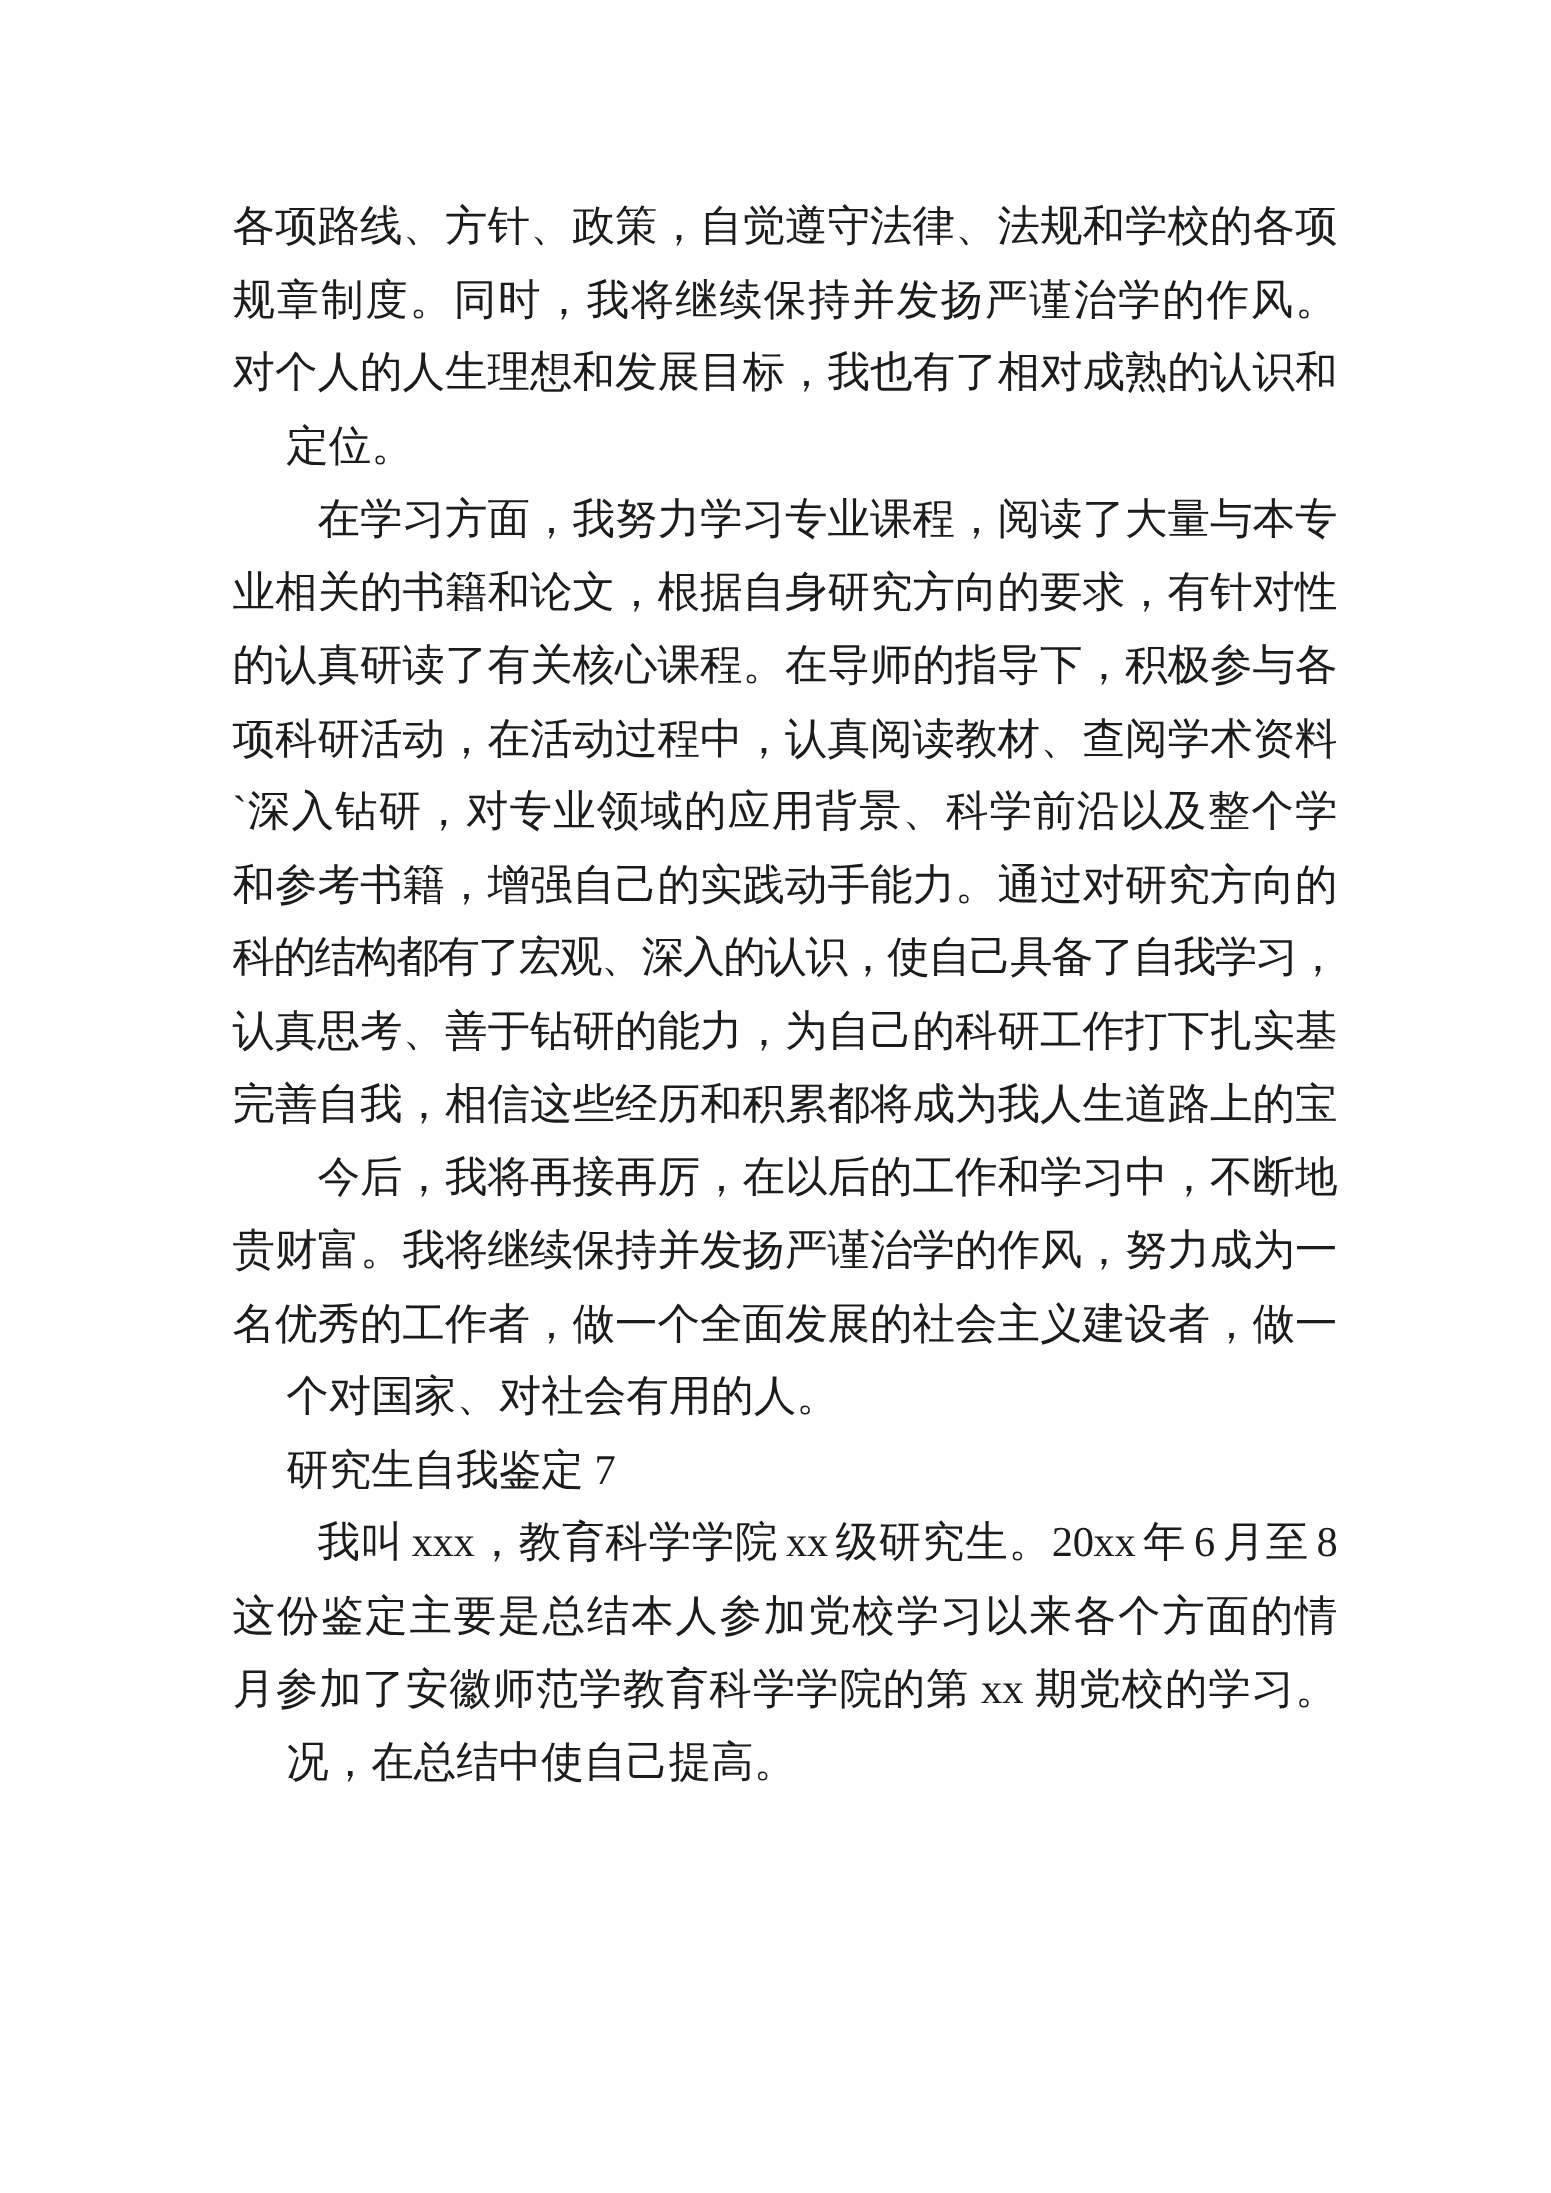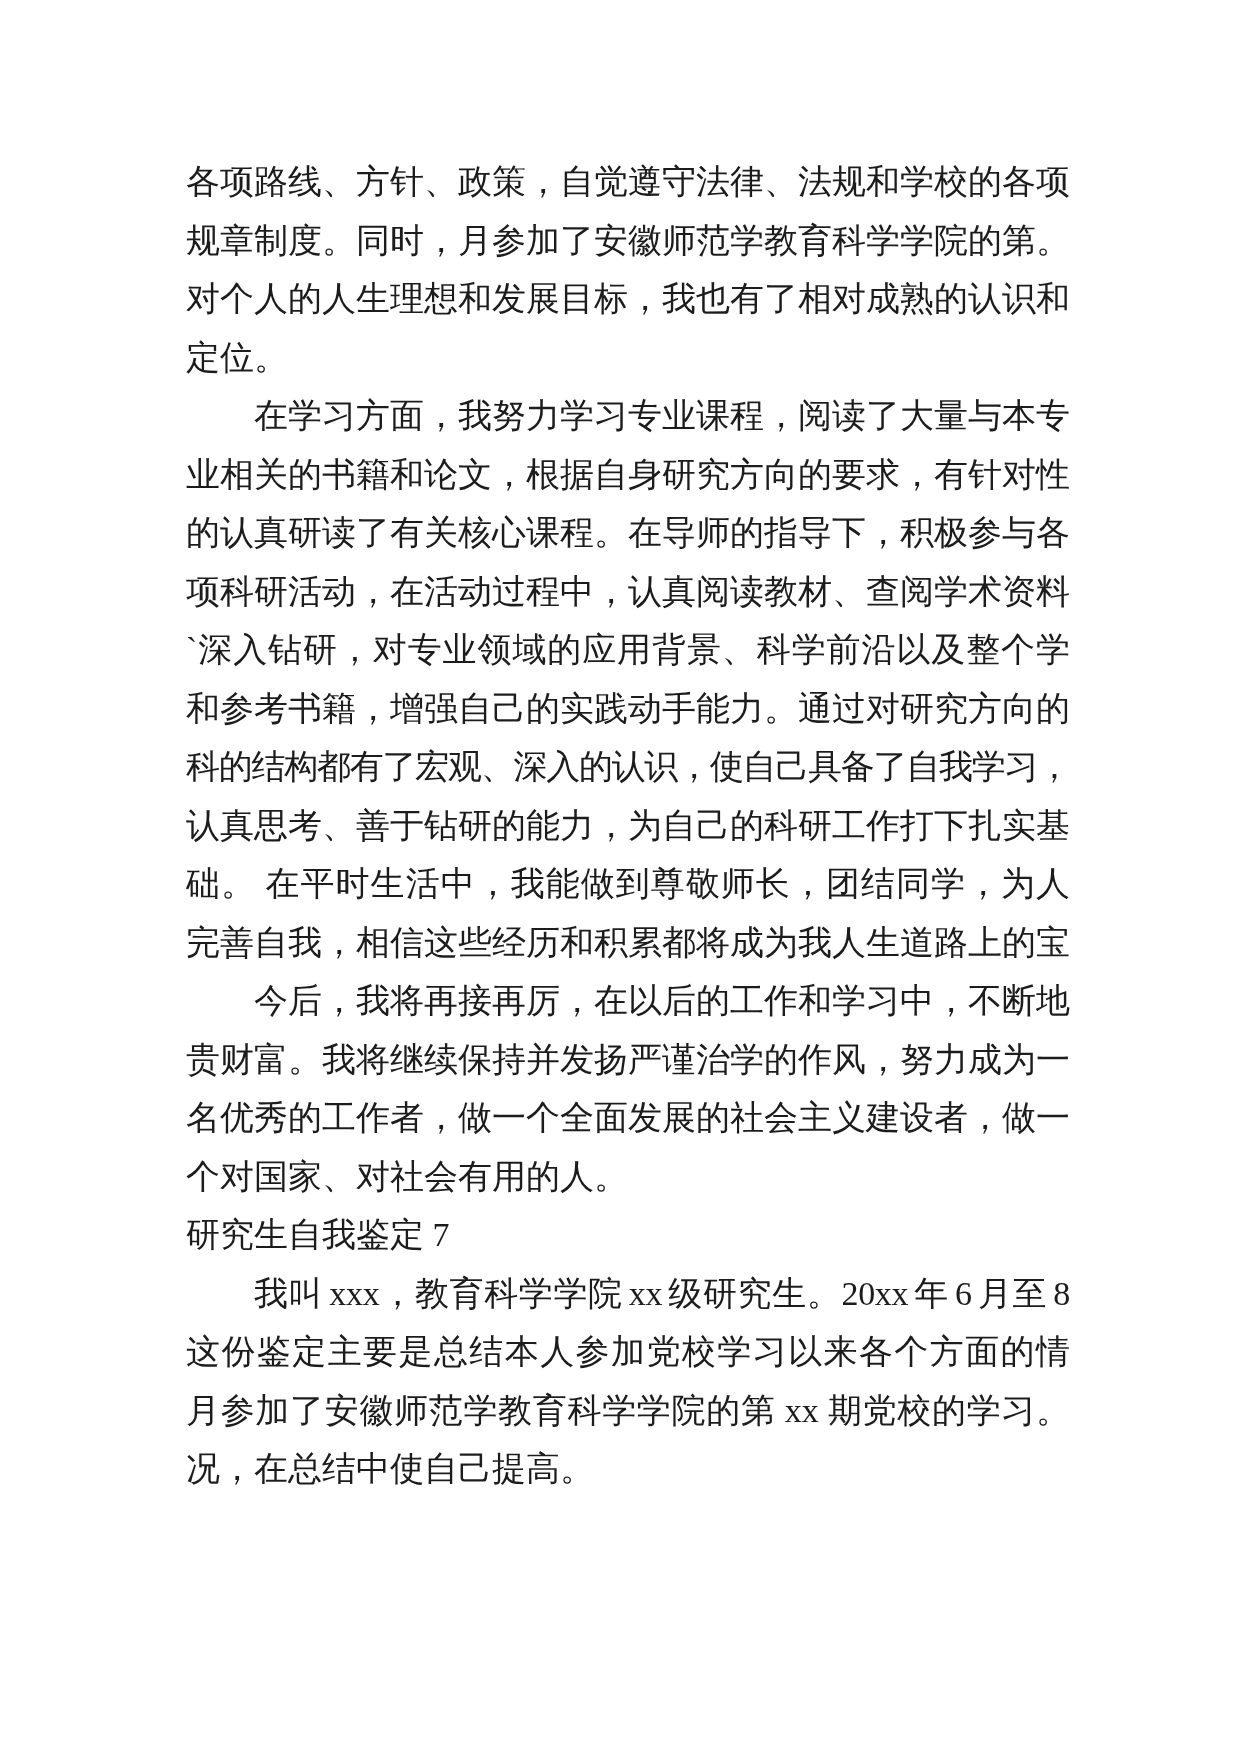--- a/index.html
+++ b/index.html
@@ -31,20 +31,21 @@
   }
   
   .j {
     text-align: justify;
     text-align-last: justify;
   }
   
   .l {
     text-align: center;
     text-align-last: left;
+    margin-left: 43px;
   }
   
   .ind {
     text-indent: 68px;
   }
   
   .t27 {
     letter-spacing: -1.26px;
   }
   
@@ -52,32 +53,31 @@
     letter-spacing: -0.3px;
     word-spacing: -3px;
   }
 </style>
 </head>
 <body>
 
 <div class="page">
   <div class="textblock">
     <div class="line j">各项路线、方针、政策，自觉遵守法律、法规和学校的各项</div>
-    <div class="line j">规章制度。同时，月参加了安徽师范学教育科学学院的第。</div>
+    <div class="line j">规章制度。同时，我将继续保持并发扬严谨治学的作风。</div>
     <div class="line j">对个人的人生理想和发展目标，我也有了相对成熟的认识和</div>
     <div class="line l">定位。</div>
     <div class="line j ind">在学习方面，我努力学习专业课程，阅读了大量与本专</div>
     <div class="line j">业相关的书籍和论文，根据自身研究方向的要求，有针对性</div>
     <div class="line j">的认真研读了有关核心课程。在导师的指导下，积极参与各</div>
     <div class="line j">项科研活动，在活动过程中，认真阅读教材、查阅学术资料</div>
     <div class="line j">`深入钻研，对专业领域的应用背景、科学前沿以及整个学</div>
     <div class="line j">和参考书籍，增强自己的实践动手能力。通过对研究方向的</div>
     <div class="line j t27">科的结构都有了宏观、深入的认识，使自己具备了自我学习，</div>
     <div class="line j">认真思考、善于钻研的能力，为自己的科研工作打下扎实基</div>
-    <div class="line j">础。 在平时生活中，我能做到尊敬师长，团结同学，为人</div>
     <div class="line j">完善自我，相信这些经历和积累都将成为我人生道路上的宝</div>
     <div class="line j ind">今后，我将再接再厉，在以后的工作和学习中，不断地</div>
     <div class="line j">贵财富。我将继续保持并发扬严谨治学的作风，努力成为一</div>
     <div class="line j">名优秀的工作者，做一个全面发展的社会主义建设者，做一</div>
     <div class="line l">个对国家、对社会有用的人。</div>
     <div class="line l">研究生自我鉴定 7</div>
     <div class="line j ind sq">我叫 xxx，教育科学学院 xx 级研究生。20xx 年 6 月至 8</div>
     <div class="line j">这份鉴定主要是总结本人参加党校学习以来各个方面的情</div>
     <div class="line j">月参加了安徽师范学教育科学学院的第 xx 期党校的学习。</div>
     <div class="line l">况，在总结中使自己提高。</div>

